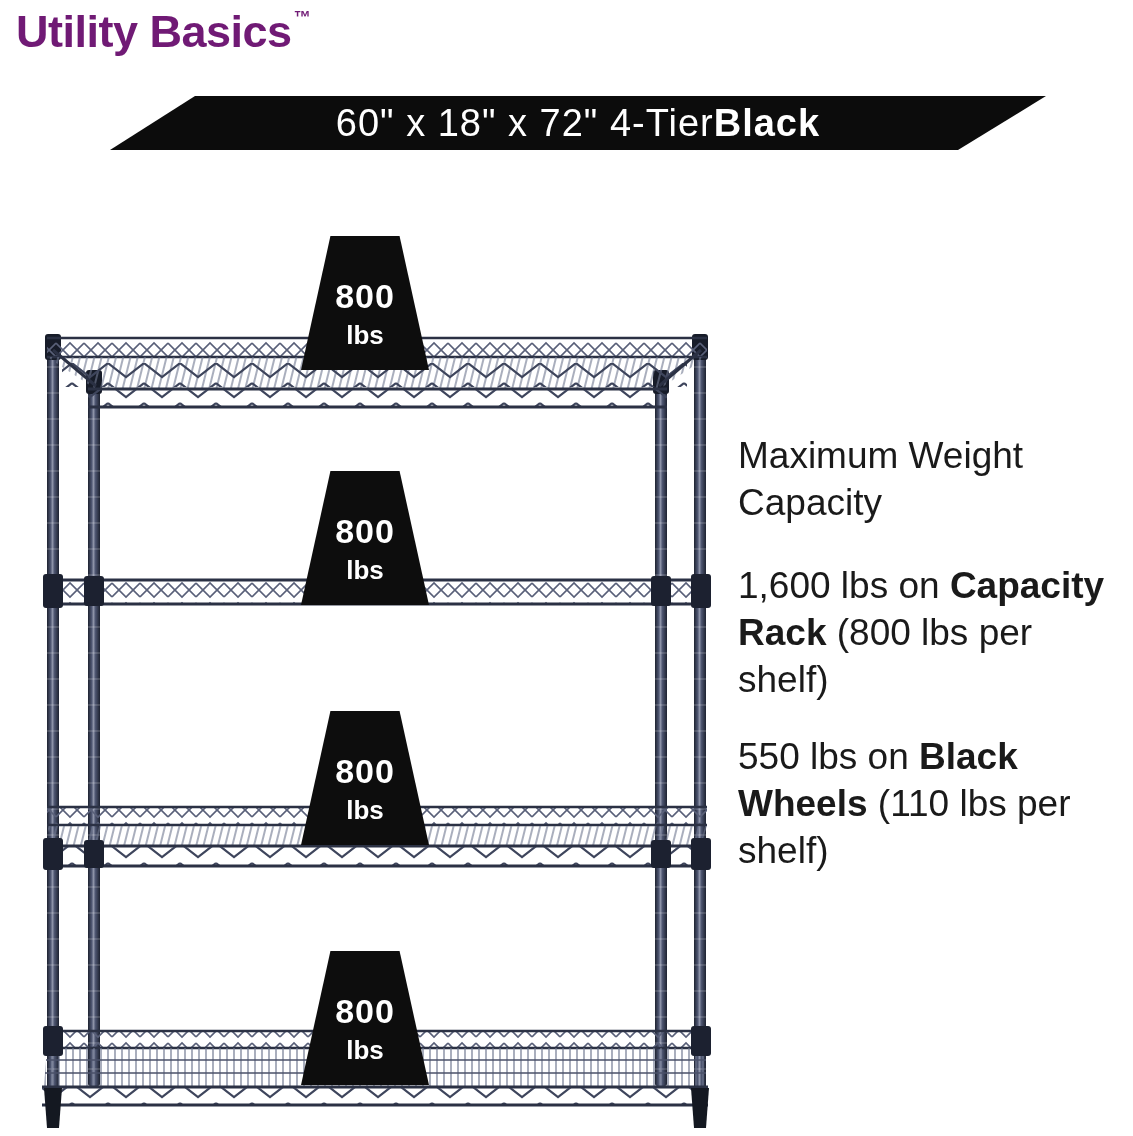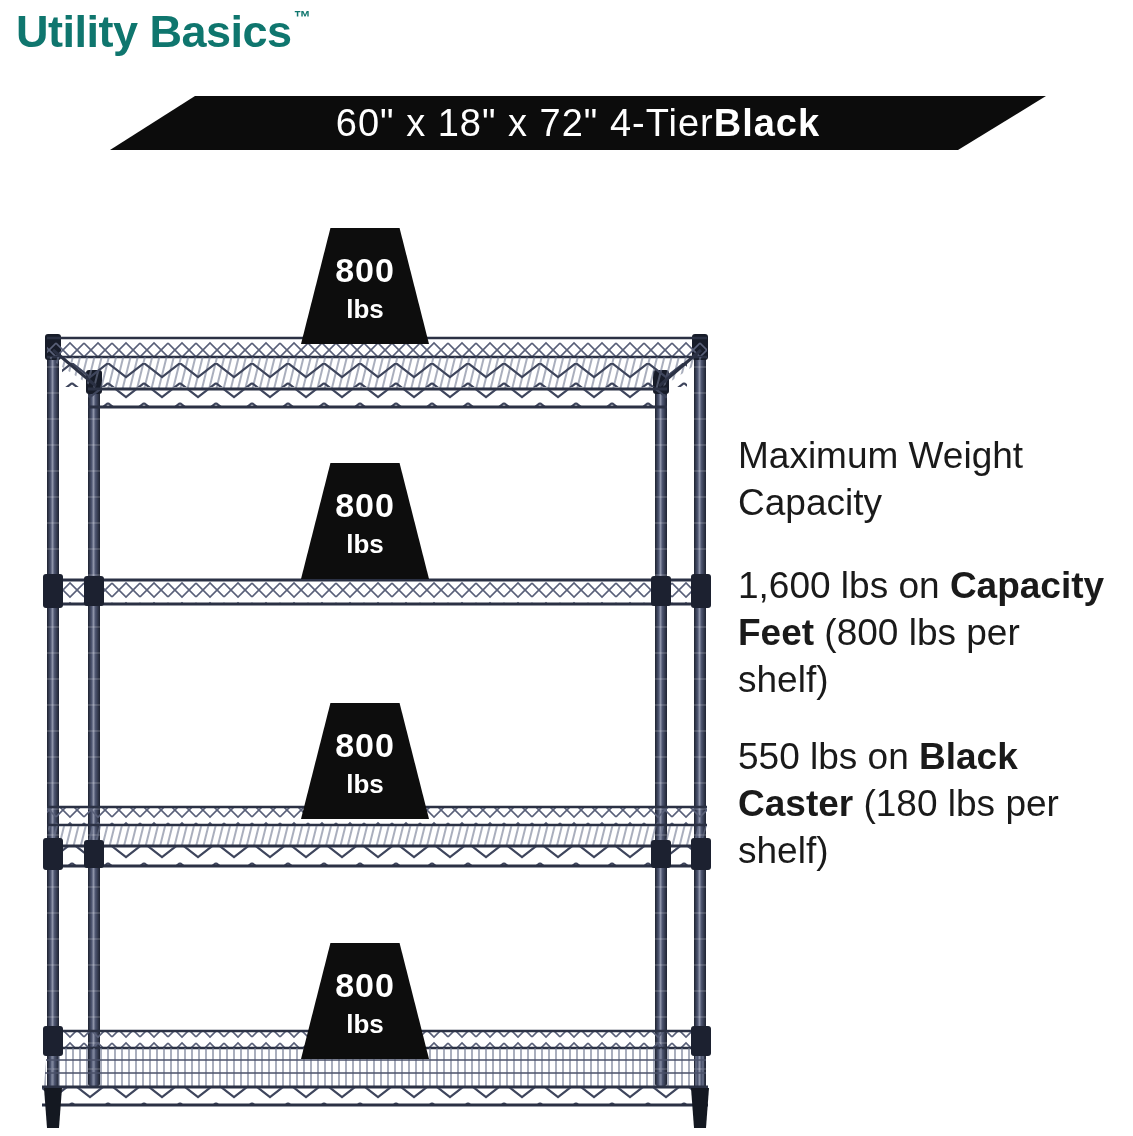--- a/index.html
+++ b/index.html
@@ -1,38 +1,38 @@
 <!DOCTYPE html>
 <html><head>
 <meta charset="utf-8">
 <style>
   html,body{margin:0;padding:0;background:#ffffff;}
   body{width:1133px;height:1136px;overflow:hidden;font-family:"Liberation Sans",sans-serif;}
   .canvas{position:relative;width:1133px;height:1136px;background:#ffffff;}
 
   
   .brand{position:absolute;left:16px;top:6px;font-size:45px;font-weight:600;
-         color:#0f766e;letter-spacing:-0.5px;}
+         color:#701a75;letter-spacing:-0.5px;}
   .brand .tm{font-size:17px;font-weight:600;vertical-align:top;position:relative;top:2px;left:2px;}
 
   
   .banner{position:absolute;left:110px;top:96px;width:936px;height:54px;background:#0c0c0c;
           clip-path:polygon(85px 0,100% 0,calc(100% - 88px) 100%,0 100%);
           display:flex;align-items:center;justify-content:center;
           color:#ffffff;font-size:38px;letter-spacing:1px;white-space:nowrap;}
   .banner b{font-weight:700;}
 
   
   .rack{position:absolute;left:0;top:0;width:1133px;height:1136px;z-index:1;}
 
   
   .badge{position:absolute;left:301px;width:128px;height:114px;background:#0d0d0d;
          clip-path:polygon(23% 0,77% 0,100% 100%,0 100%);
          display:flex;flex-direction:column;align-items:center;justify-content:center;
-         gap:9px;z-index:2;padding-top:2px;}
+         gap:9px;z-index:2;padding-top:20px;margin-top:8px;}
   .badge .val{color:#ffffff;font-size:34px;font-weight:700;letter-spacing:1px;line-height:1;}
   .badge .unit{color:#ffffff;font-size:26px;font-weight:700;line-height:1;}
   .badge1{top:228px;} .badge2{top:463px;} .badge3{top:703px;} .badge4{top:943px;}
 
   
   .info{position:absolute;left:738px;top:432px;width:400px;color:#1a1a1a;
         font-size:37px;line-height:47px;z-index:2;}
   .info .line{white-space:nowrap;}
   .info .para{margin:0;}
   .info .p2{margin-top:36px;}
@@ -172,23 +172,23 @@
     <span class="unit">lbs</span>
   </div>
 
   <div class="info">
     <div class="para p1">
       <div class="line">Maximum Weight</div>
       <div class="line">Capacity</div>
     </div>
     <div class="para p2">
       <div class="line"><span>1,600 lbs on </span><b>Capacity</b></div>
-      <div class="line"><b>Feet</b><span> (800 lbs per</span></div>
+      <div class="line"><b>Rack</b><span> (800 lbs per</span></div>
       <div class="line">shelf)</div>
     </div>
     <div class="para p3">
       <div class="line"><span>550 lbs on </span><b>Black</b></div>
-      <div class="line"><b>Caster</b><span> (180 lbs per</span></div>
+      <div class="line"><b>Wheels</b><span> (110 lbs per</span></div>
       <div class="line">shelf)</div>
     </div>
   </div>
 
 </div>
 
 </body></html>

